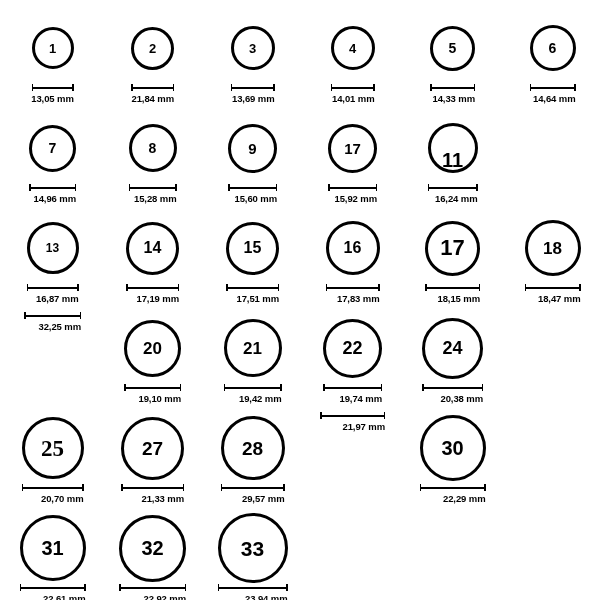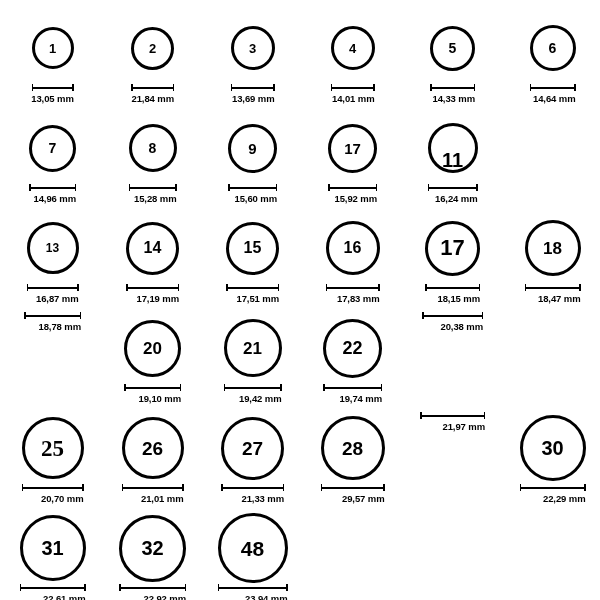--- a/index.html
+++ b/index.html
@@ -323,21 +323,21 @@
           <div class="dim-text">18,47 mm</div>
         </div>
       </div>
     </div>
     <div class="row" style="margin-top: 0px;">
       <div class="cell">
         <div class="dim">
           <div class="dim-bar" style="width: 57px;">
             <div class="dim-line"></div>
           </div>
-          <div class="dim-text">18,78 mm</div>
+          <div class="dim-text">32,25 mm</div>
         </div>
       </div>
       <div class="cell">
         <div class="ring-wrap">
           <div class="ring" style="width: 57px; height: 57px;">
             <span class="ring-label" style="font-size: 17px;">20</span>
           </div>
         </div>
         <div class="dim">
           <div class="dim-bar" style="width: 57px;">
@@ -366,20 +366,25 @@
           </div>
         </div>
         <div class="dim">
           <div class="dim-bar" style="width: 59px;">
             <div class="dim-line"></div>
           </div>
           <div class="dim-text">19,74 mm</div>
         </div>
       </div>
       <div class="cell">
+        <div class="ring-wrap">
+          <div class="ring" style="width: 61px; height: 61px;">
+            <span class="ring-label" style="font-size: 18px;">24</span>
+          </div>
+        </div>
         <div class="dim">
           <div class="dim-bar" style="width: 61px;">
             <div class="dim-line"></div>
           </div>
           <div class="dim-text">20,38 mm</div>
         </div>
       </div>
     </div>
     <div class="row" style="margin-top: 0px;">
       <div class="cell">
@@ -390,33 +395,20 @@
         </div>
         <div class="dim">
           <div class="dim-bar" style="width: 62px;">
             <div class="dim-line"></div>
           </div>
           <div class="dim-text">20,70 mm</div>
         </div>
       </div>
       <div class="cell">
         <div class="ring-wrap">
-          <div class="ring" style="width: 62px; height: 62px;">
-            <span class="ring-label" style="font-size: 19px;">26</span>
-          </div>
-        </div>
-        <div class="dim">
-          <div class="dim-bar" style="width: 62px;">
-            <div class="dim-line"></div>
-          </div>
-          <div class="dim-text">21,01 mm</div>
-        </div>
-      </div>
-      <div class="cell">
-        <div class="ring-wrap">
           <div class="ring" style="width: 63px; height: 63px;">
             <span class="ring-label" style="font-size: 19px;">27</span>
           </div>
         </div>
         <div class="dim">
           <div class="dim-bar" style="width: 63px;">
             <div class="dim-line"></div>
           </div>
           <div class="dim-text">21,33 mm</div>
         </div>
@@ -479,21 +471,21 @@
         <div class="dim">
           <div class="dim-bar" style="width: 67px;">
             <div class="dim-line"></div>
           </div>
           <div class="dim-text">22,92 mm</div>
         </div>
       </div>
       <div class="cell">
         <div class="ring-wrap">
           <div class="ring" style="width: 70px; height: 70px;">
-            <span class="ring-label" style="font-size: 21px;">48</span>
+            <span class="ring-label" style="font-size: 21px;">33</span>
           </div>
         </div>
         <div class="dim">
           <div class="dim-bar" style="width: 70px;">
             <div class="dim-line"></div>
           </div>
           <div class="dim-text">23,94 mm</div>
         </div>
       </div>
     </div>

